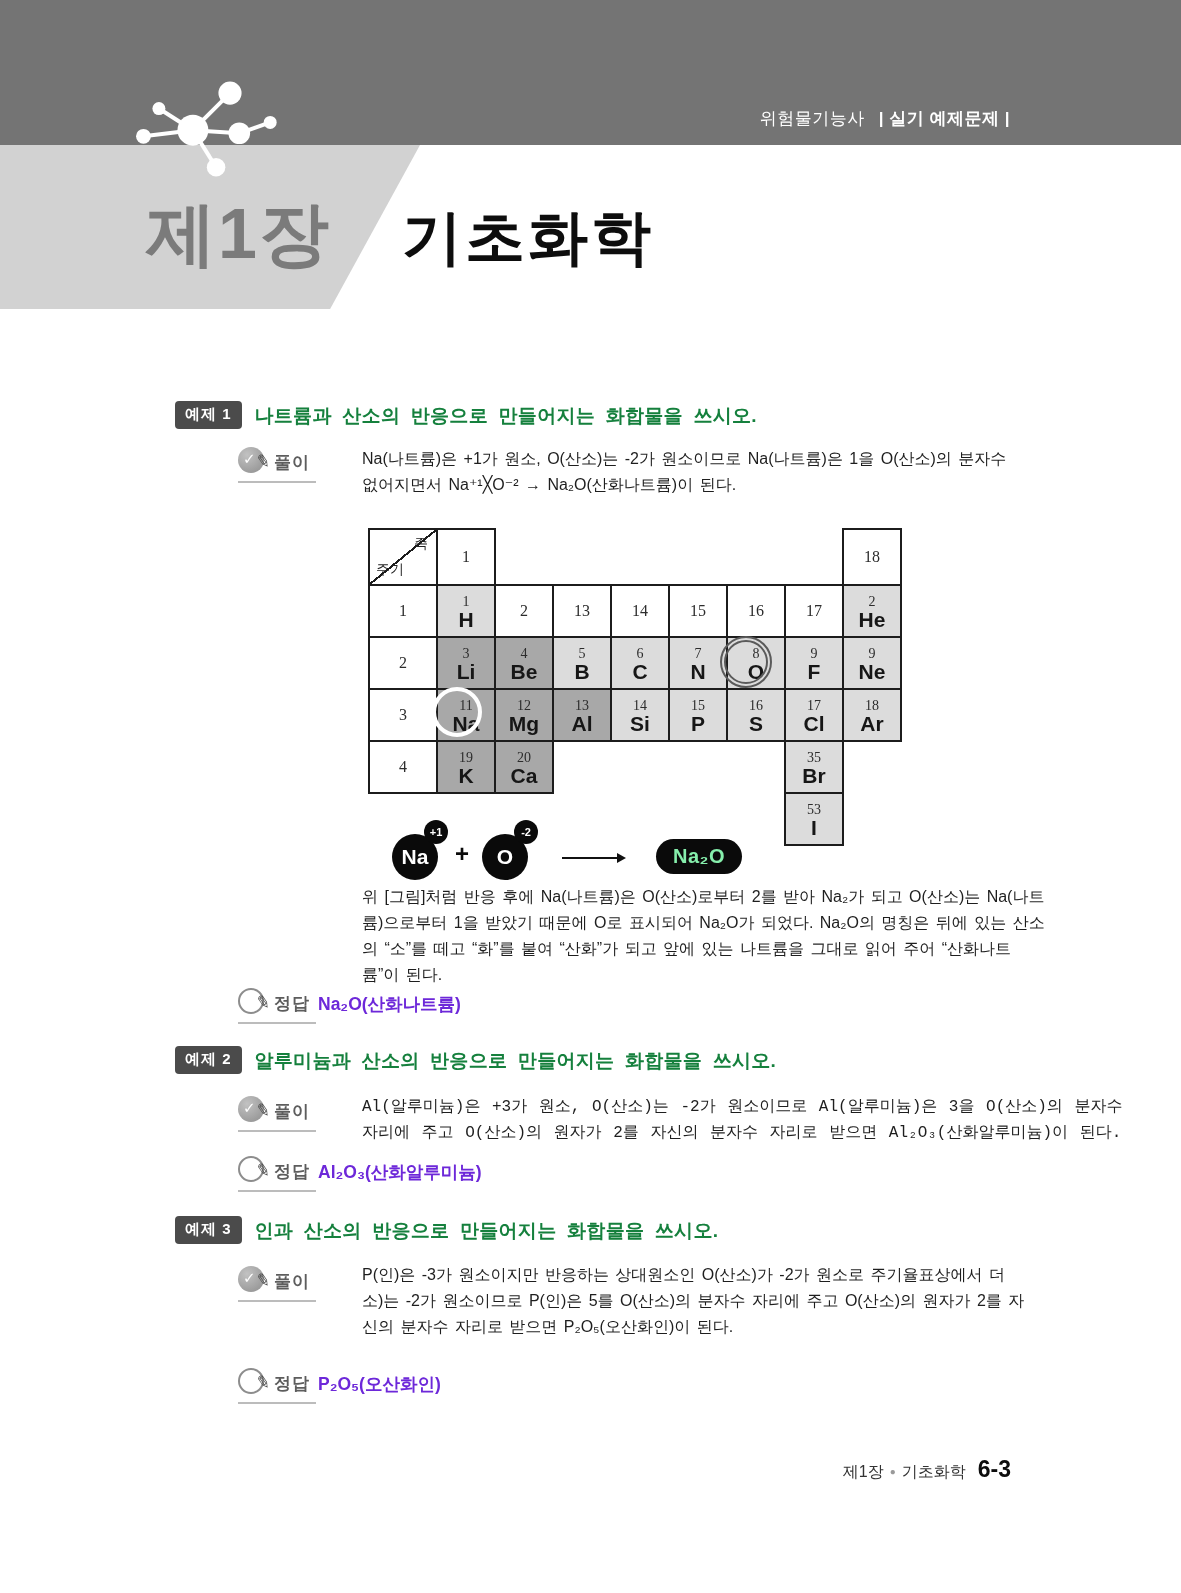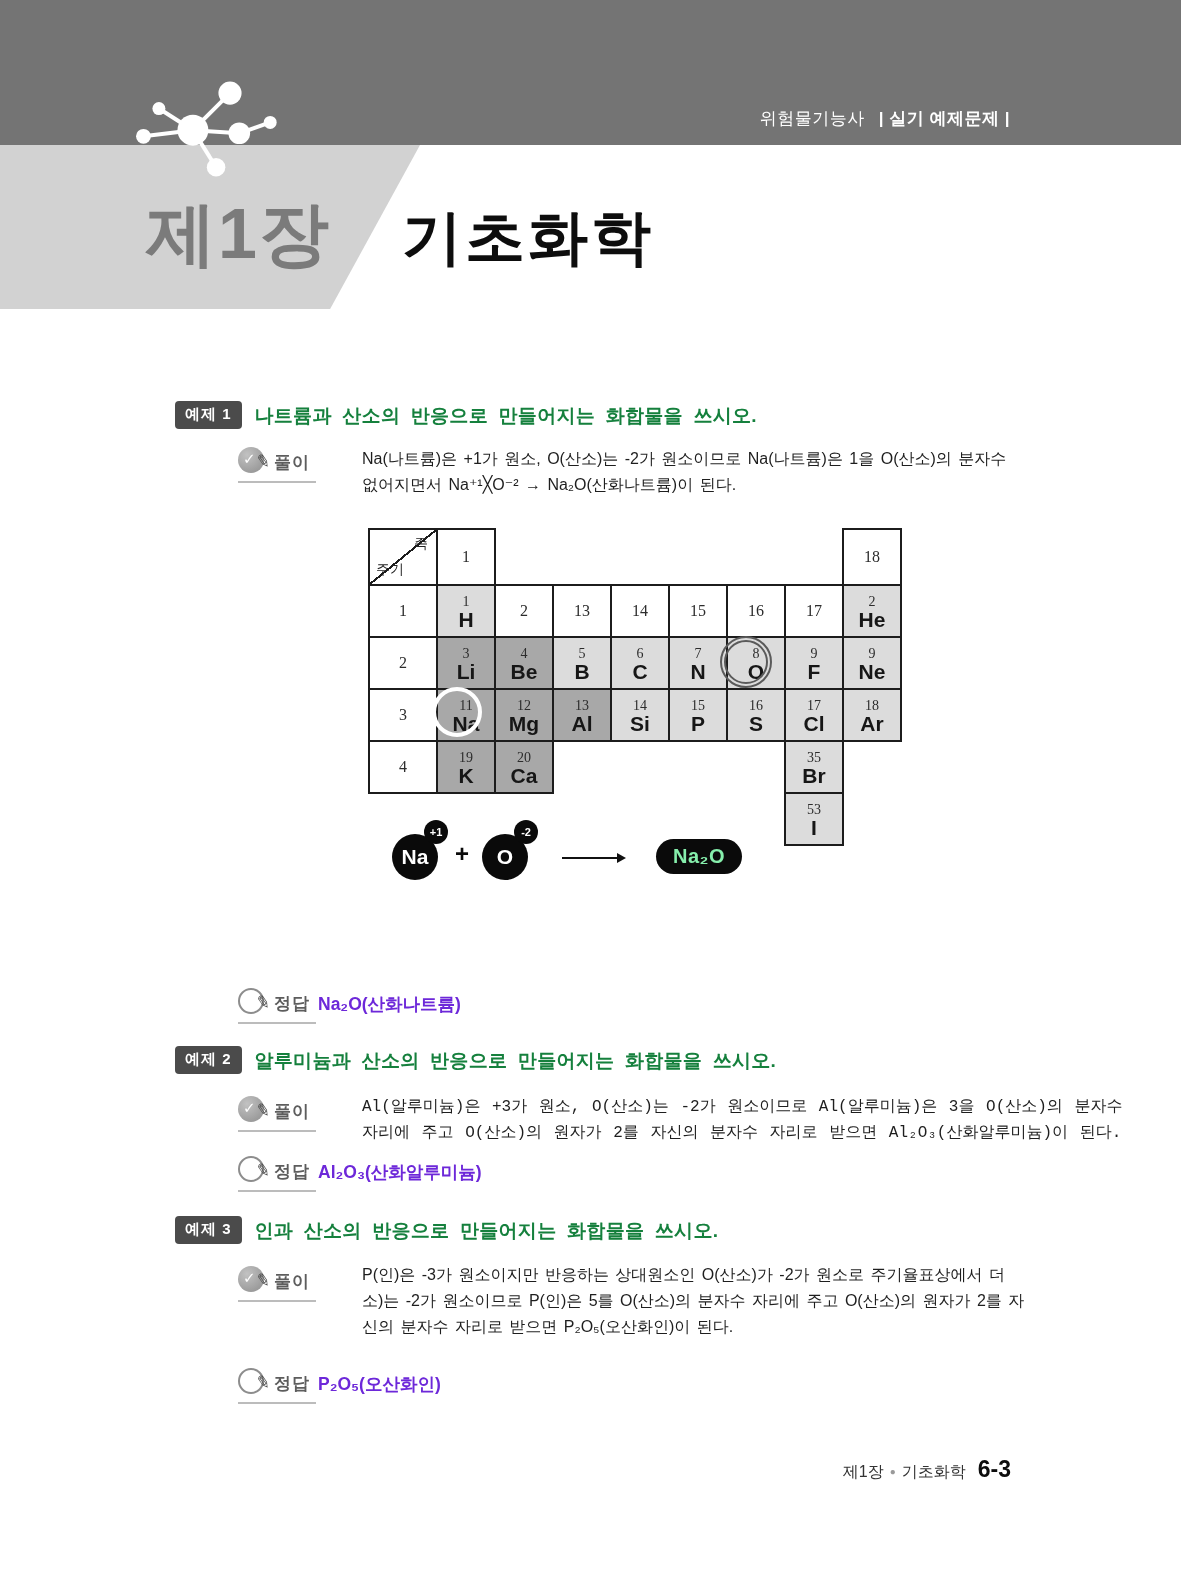--- a/index.html
+++ b/index.html
@@ -283,20 +283,26 @@
       <span class="ball">O</span>
       <span class="charge">-2</span>
     </span>
     <svg class="rx-arrow" width="64" height="12" viewBox="0 0 64 12">
       <line x1="0" y1="6" x2="55" y2="6" stroke="#111" stroke-width="2"></line>
       <polygon points="55,1 64,6 55,11" fill="#111"></polygon>
     </svg>
     <span class="pill">Na₂O</span>
   </div>
 
+  <div class="body-lines t-post">
+    <div>위 [그림]처럼 반응 후에 Na(나트륨)은 O(산소)로부터 2를 받아 Na₂가 되고 O(산소)는 Na(나트</div>
+    <div>륨)으로부터 1을 받았기 때문에 O로 표시되어 Na₂O가 되었다. Na₂O의 명칭은 뒤에 있는 산소</div>
+    <div>의 “소”를 떼고 “화”를 붙여 “산화”가 되고 앞에 있는 나트륨을 그대로 읽어 주어 “산화나트</div>
+    <div>륨”이 된다.</div>
+  </div>
 
   <div class="marker t-ans1">
     <span class="m-icon outline"><span class="circ"></span><span class="pen">✎</span></span><span class="m-label">정답</span>
   </div>
   <div class="ans-text t-ans1t">Na₂O(산화나트륨)</div>
 
   <div class="q-row t-ex2q">
     <span class="badge">예제 2</span><span class="q-text">알루미늄과 산소의 반응으로 만들어지는 화합물을 쓰시오.</span>
   </div>
   <div class="marker t-ex2s">

